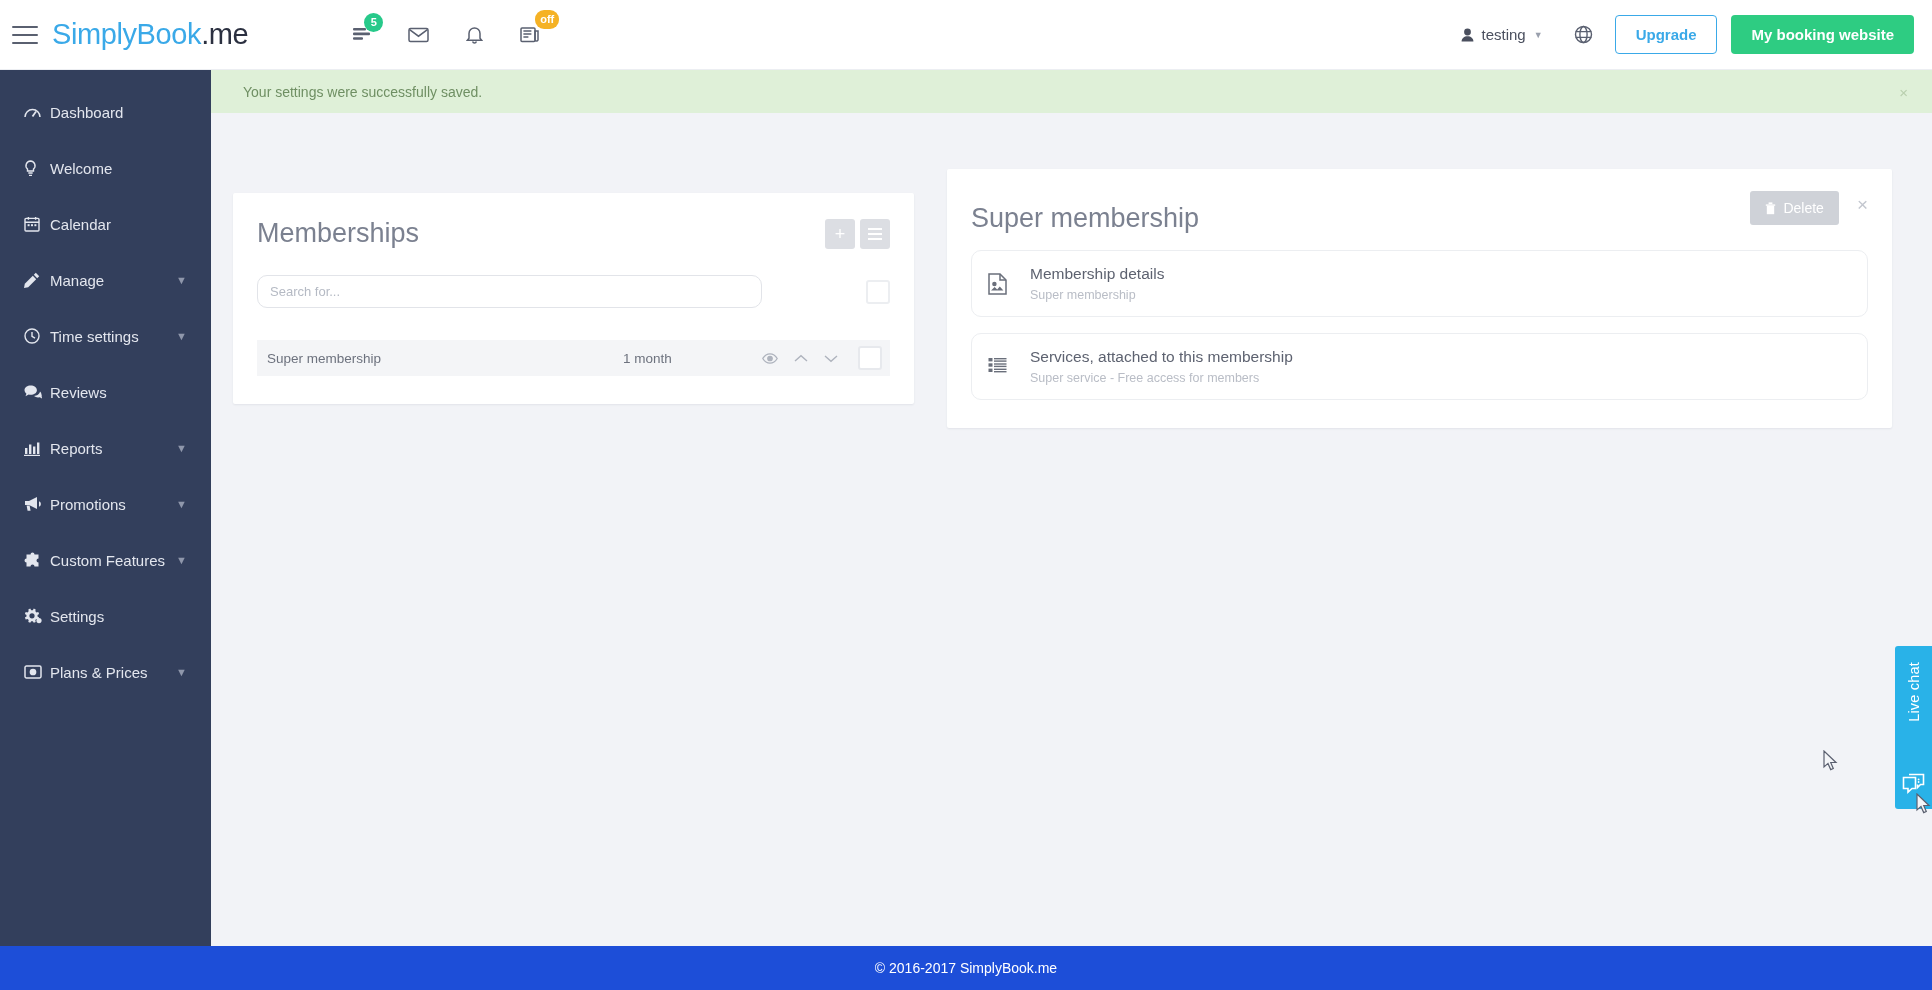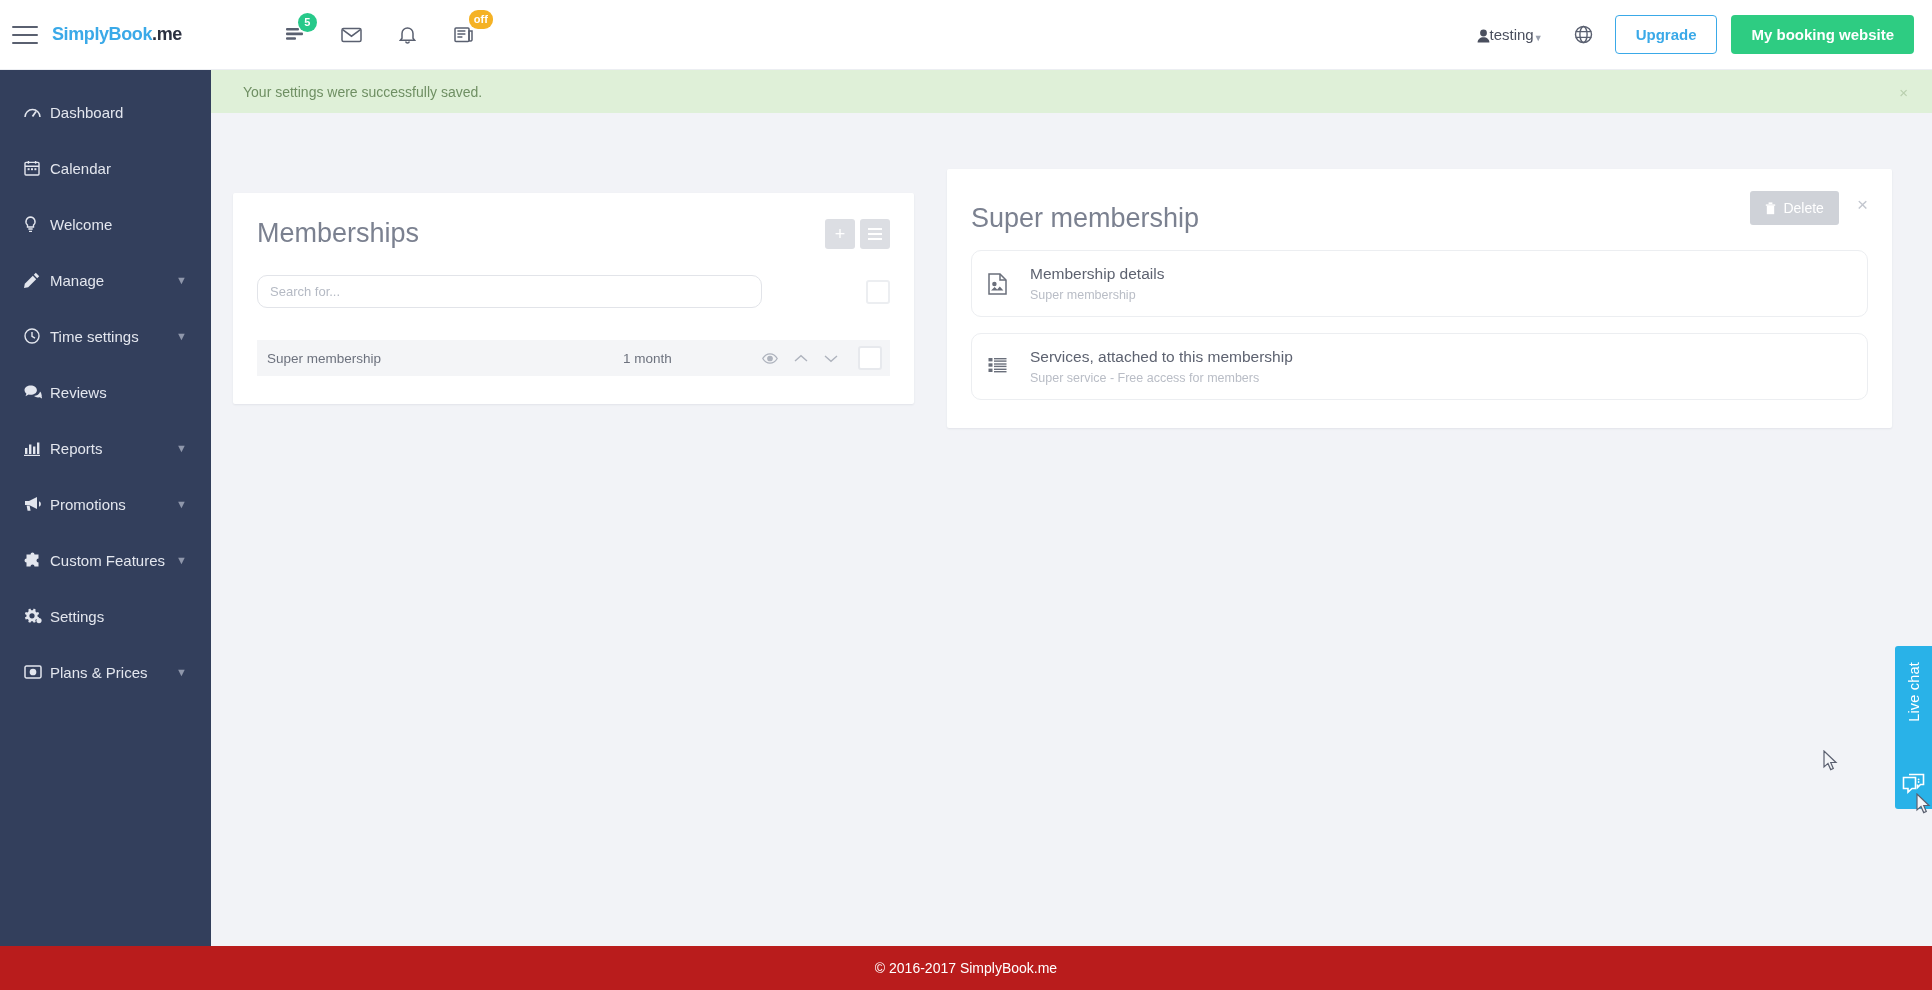--- a/index.html
+++ b/index.html
@@ -16,42 +16,42 @@
     height: 70px; background: #ffffff; flex: 0 0 70px;
     display: flex; align-items: center; position: relative; z-index: 30;
     border-bottom: 1px solid #eceef2;
   }
   .burger {
     width: 26px; height: 18px; margin-left: 12px; margin-right: 14px;
     display: flex; flex-direction: column; justify-content: space-between; cursor: pointer;
   }
   .burger i { display:block; height: 2px; background: #5a6070; border-radius: 1px; }
 
-  .logo { font-size: 18px; font-weight: bold; letter-spacing: -0.4px; white-space: nowrap; text-align: right; }
+  .logo { font-size: 29px; font-weight: normal; letter-spacing: -0.4px; white-space: nowrap; text-align: right; }
   .logo .sb { color: #3aa9e8; }
   .logo .dot-me { color: #2b3040; }
 
   .hdr-icons { display: flex; align-items: center; margin-left: 95px; gap: 18px; }
   .hdr-icon {
     position: relative; width: 38px; height: 38px; border-radius: 4px;
     display: flex; align-items: center; justify-content: center; cursor: pointer;
     color: #5a6070;
   }
   .hdr-icon svg { display: block; }
   .badge {
     position: absolute; top: -3px; right: -2px; min-width: 19px; height: 19px;
     padding: 0 5px; border-radius: 10px; color: #fff; font-size: 11px; font-weight: bold;
     display: flex; align-items: center; justify-content: center; line-height: 1;
   }
   .badge.green { background: #27c98a; }
   .badge.orange { background: #f5b225; right: -10px; top: -6px; border-radius: 9px; }
 
   .hdr-right { margin-left: auto; display: flex; align-items: center; gap: 14px; padding-right: 18px; }
   .user-chip {
-    display: flex; align-items: flex-end; font-size: 15px; color: #4a4f5e;
+    display: flex; align-items: center; gap: 8px; font-size: 15px; color: #4a4f5e;
     padding: 6px 10px; cursor: pointer;
   }
   .user-chip .caret { font-size: 9px; color: #9aa0ad; }
   .globe-btn {
     width: 34px; height: 34px; display: flex; align-items: center; justify-content: center;
     color: #5a6070; cursor: pointer;
   }
   .btn-upgrade {
     border: 1px solid #3aa9e8; color: #3aa9e8; background: #fff;
     font-size: 15px; font-weight: bold; padding: 10px 20px; border-radius: 4px; cursor: pointer; text-align: center;
@@ -161,21 +161,21 @@
     padding-top: 16px; cursor: pointer; z-index: 40;
   }
   .livechat .lc-text {
     writing-mode: vertical-rl; transform: rotate(180deg);
     color: #fff; font-size: 14.5px; letter-spacing: .2px;
   }
   .livechat .lc-ico { margin-top: auto; margin-bottom: 13px; color: #fff; display: flex; }
 
   
   .footer {
-    height: 44px; flex: 0 0 44px; background: #b91c1c; color: #ffffff;
+    height: 44px; flex: 0 0 44px; background: #1d4ed8; color: #ffffff;
     display: flex; align-items: center; justify-content: center; font-size: 14px;
   }
 
   
   .cursor { position: absolute; z-index: 60; pointer-events: none; }
 </style>
 </head>
 <body>
 
 <div class="app">
@@ -257,39 +257,39 @@
           <svg width="17" height="15" viewBox="0 0 17 15" fill="none" stroke="currentColor" stroke-width="1.5">
             <path d="M1 12 a7.5 7.5 0 0 1 15 0"></path>
             <path d="M8.5 11.5 L12 6.5" stroke-width="1.8"></path>
           </svg>
         </span>
         <span class="nav-lbl">Dashboard</span>
       </div>
 
       <div class="nav-item">
         <span class="nav-ico">
+          <svg width="13" height="17" viewBox="0 0 13 17" fill="none" stroke="currentColor" stroke-width="1.4">
+            <path d="M6.5 1 a4.6 4.6 0 0 1 3 8 v2 h-6 v-2 a4.6 4.6 0 0 1 3 -8z"></path>
+            <path d="M4.3 13 h4.4 M5 15.4 h3"></path>
+          </svg>
+        </span>
+        <span class="nav-lbl">Welcome</span>
+      </div>
+
+      <div class="nav-item">
+        <span class="nav-ico">
           <svg width="16" height="16" viewBox="0 0 16 16" fill="none" stroke="currentColor" stroke-width="1.4">
             <rect x="1" y="2.4" width="14" height="12.6" rx="1"></rect>
             <path d="M1 6.2 h14 M4.4 1 v2.8 M11.6 1 v2.8"></path>
             <rect x="3.6" y="8.2" width="2" height="2" fill="currentColor" stroke="none"></rect>
             <rect x="7" y="8.2" width="2" height="2" fill="currentColor" stroke="none"></rect>
             <rect x="10.4" y="8.2" width="2" height="2" fill="currentColor" stroke="none"></rect>
           </svg>
         </span>
         <span class="nav-lbl">Calendar</span>
-      </div>
-
-      <div class="nav-item">
-        <span class="nav-ico">
-          <svg width="13" height="17" viewBox="0 0 13 17" fill="none" stroke="currentColor" stroke-width="1.4">
-            <path d="M6.5 1 a4.6 4.6 0 0 1 3 8 v2 h-6 v-2 a4.6 4.6 0 0 1 3 -8z"></path>
-            <path d="M4.3 13 h4.4 M5 15.4 h3"></path>
-          </svg>
-        </span>
-        <span class="nav-lbl">Welcome</span>
       </div>
 
       <div class="nav-item">
         <span class="nav-ico">
           <svg width="16" height="16" viewBox="0 0 16 16" fill="currentColor">
             <path d="M11.8 0.8 l3.4 3.4 -2 2 -3.4-3.4z"></path>
             <path d="M8.8 3.8 l3.4 3.4 -8 8 -4.2 0.8 0.8-4.2z"></path>
           </svg>
         </span>
         <span class="nav-lbl">Manage</span>

